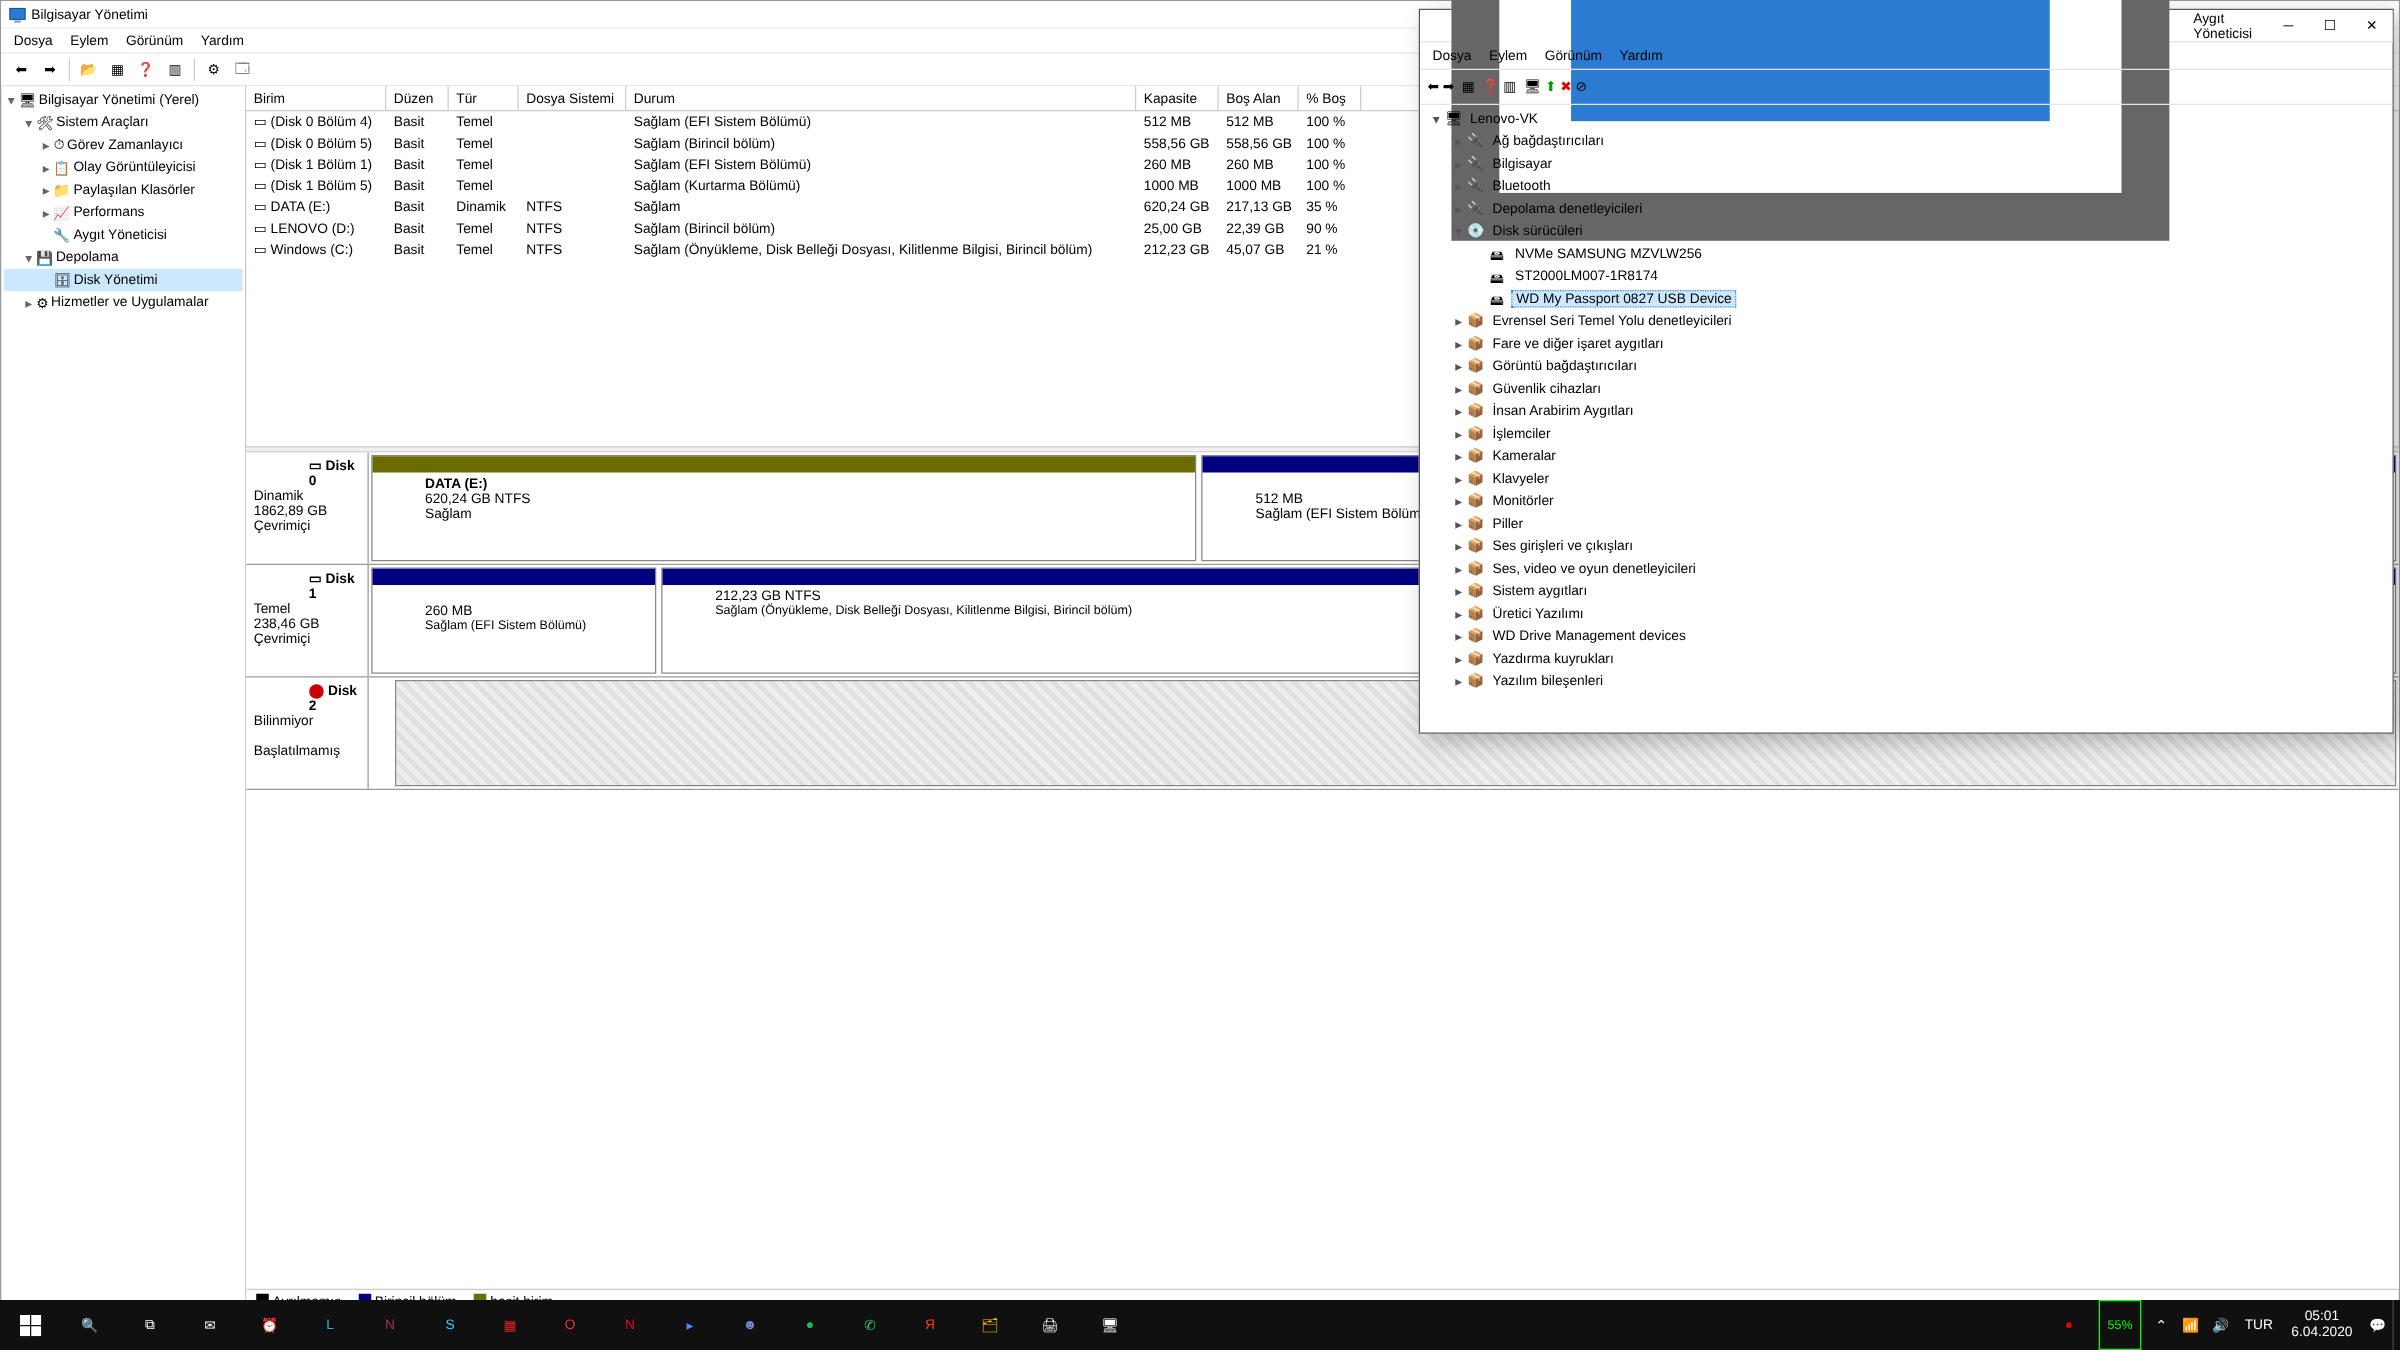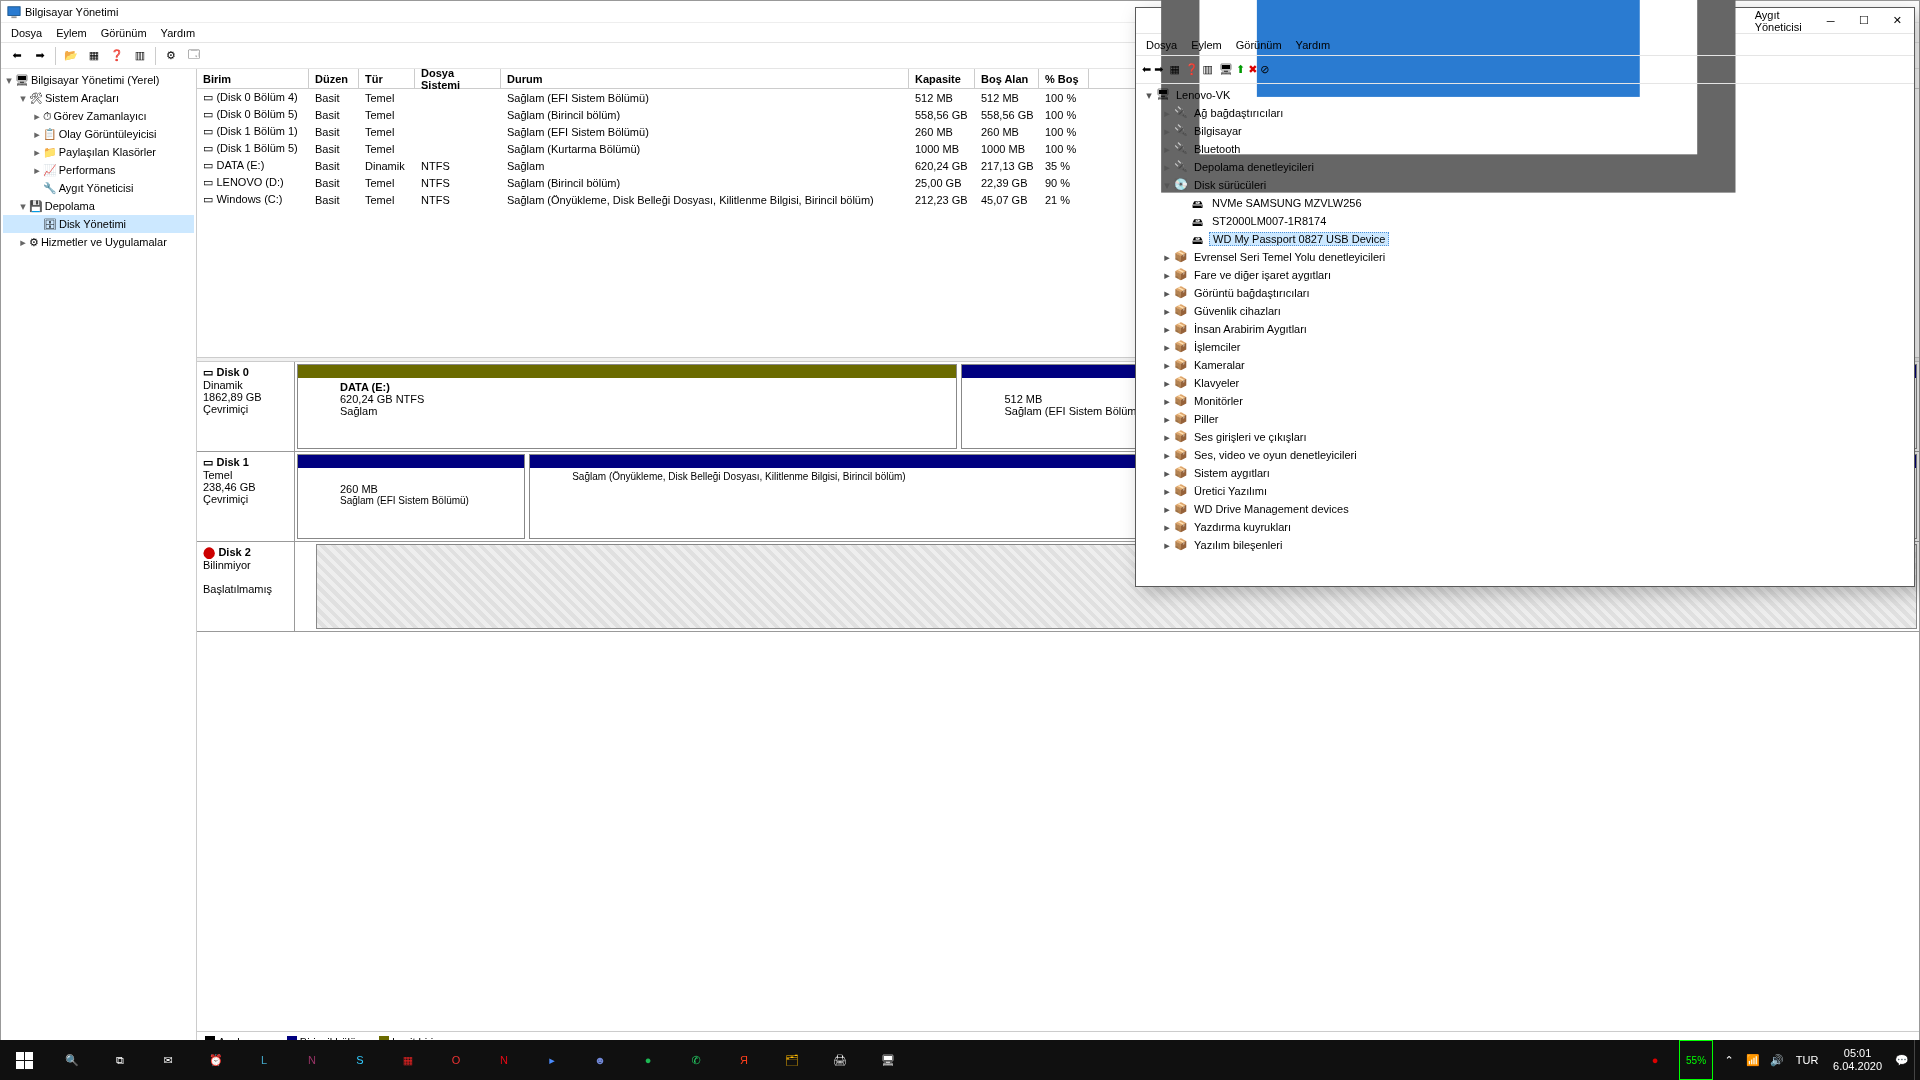--- a/index.html
+++ b/index.html
@@ -18,40 +18,40 @@
 .body { flex: 1; display: flex; min-height: 0; }
 .navtree { width: 196px; border-right: 1px solid #ccc; padding: 2px; overflow: auto; }
 .navtree .node { display: flex; align-items: center; height: 18px; white-space: nowrap; }
 .navtree .tw { width: 12px; text-align: center; color: #666; }
 .navtree .nlabel { padding: 0 2px; }
 .navtree .selected { background: #cce8ff; }
 .ind1 { padding-left: 14px; }
 .ind2 { padding-left: 28px; }
 
 .main { flex: 1; display: flex; flex-direction: column; min-width: 0; }
-.volhdr { display: flex; height: 20px; border-bottom: 1px solid #ccc; background: #fff; font-weight: bold; }
+.volhdr { display: flex; height: 20px; border-bottom: 1px solid #ccc; background: #fff; }
 .volhdr .col { border-right: 1px solid #ccc; padding: 2px 6px; display: flex; align-items: center; }
 .vollist { height: 268px; overflow: auto; }
 .volrow { display: flex; height: 17px; align-items: center; }
 .volrow .col { padding: 0 6px; white-space: nowrap; overflow: hidden; }
 .c-birim { width: 112px; }
 .c-duzen { width: 50px; }
 .c-tur { width: 56px; }
 .c-dosya { width: 86px; }
 .c-durum { width: 408px; }
 .c-kap { width: 66px; text-align: left; }
 .c-bos { width: 64px; text-align: left; }
 .c-pct { width: 50px; text-align: left; }
 
 .divider { height: 5px; background: #f0f0f0; border-top: 1px solid #ccc; border-bottom: 1px solid #ccc; cursor: ns-resize; }
 
 .diskgraph { flex: 1; overflow: auto; background: #fff; }
 .diskrow { display: flex; border-bottom: 1px solid #999; }
 .diskinfo { width: 98px; padding: 4px 6px; border-right: 1px solid #999; }
-.diskinfo .dname { font-weight: bold; }
+.diskinfo .dname { font-weight: bold; margin-left: 44px; }
 .diskparts { flex: 1; display: flex; }
 .part { border: 1px solid #888; margin: 2px; display: flex; flex-direction: column; position: relative; }
 .part .pbar { height: 13px; }
 .part .pbody { flex: 1; padding: 3px 6px; margin-left: 36px; }
 .bar-olive { background: #6b6b00; }
 .bar-navy { background: #000080; }
 .unalloc { background: repeating-linear-gradient(45deg, #eee, #eee 4px, #e0e0e0 4px, #e0e0e0 8px); }
 
 .legend { height: 20px; border-top: 1px solid #ccc; display: flex; align-items: center; padding-left: 8px; gap: 14px; }
 .legend .sw { width: 10px; height: 10px; display: inline-block; margin-right: 3px; }
@@ -259,20 +259,21 @@
               <div class="pbar bar-navy"></div>
               <div class="pbody">
                 <div>&nbsp;</div>
                 <div>260 MB</div>
                 <div style="font-size:10px">Sağlam (EFI Sistem Bölümü)</div>
               </div>
             </div>
             <div class="part" style="flex:430">
               <div class="pbar bar-navy"></div>
               <div class="pbody">
+                <div>212,23 GB NTFS</div>
                 <div style="font-size:10px">Sağlam (Önyükleme, Disk Belleği Dosyası, Kilitlenme Bilgisi, Birincil bölüm)</div>
               </div>
             </div>
             <div class="part" style="flex:180">
               <div class="pbar bar-navy"></div>
               <div class="pbody">
                 <div style="font-weight:bold">LENOVO  (D:)</div>
                 <div>25,00 GB NTFS</div>
                 <div>Sağlam (Birincil bölüm)</div>
               </div>

